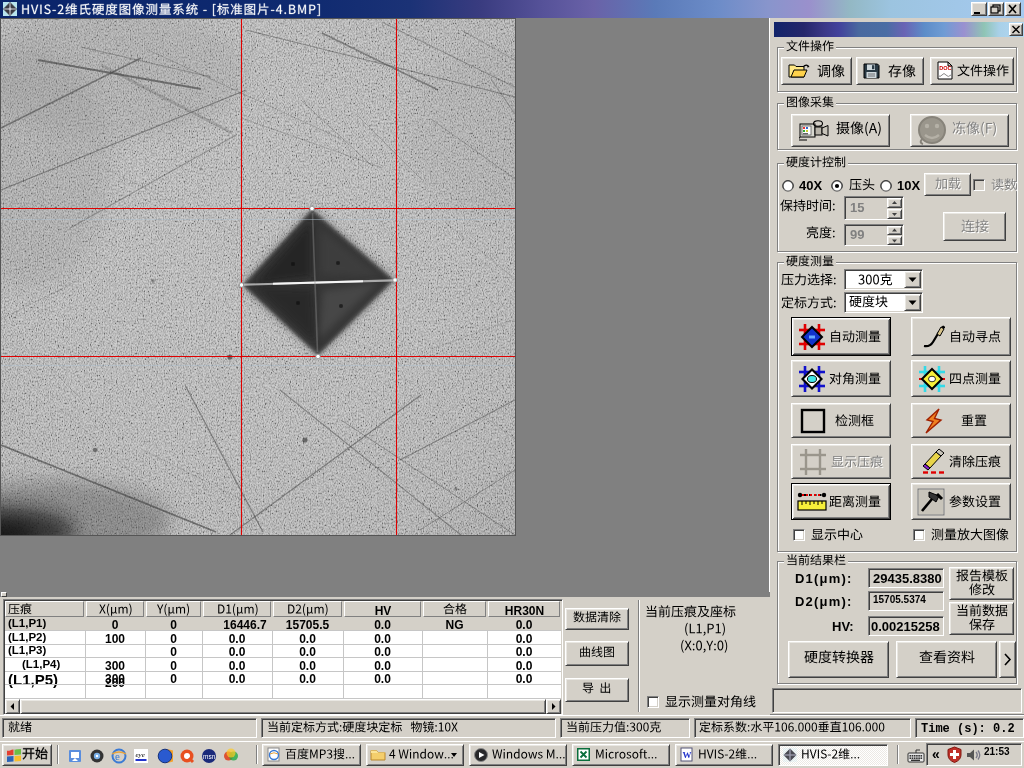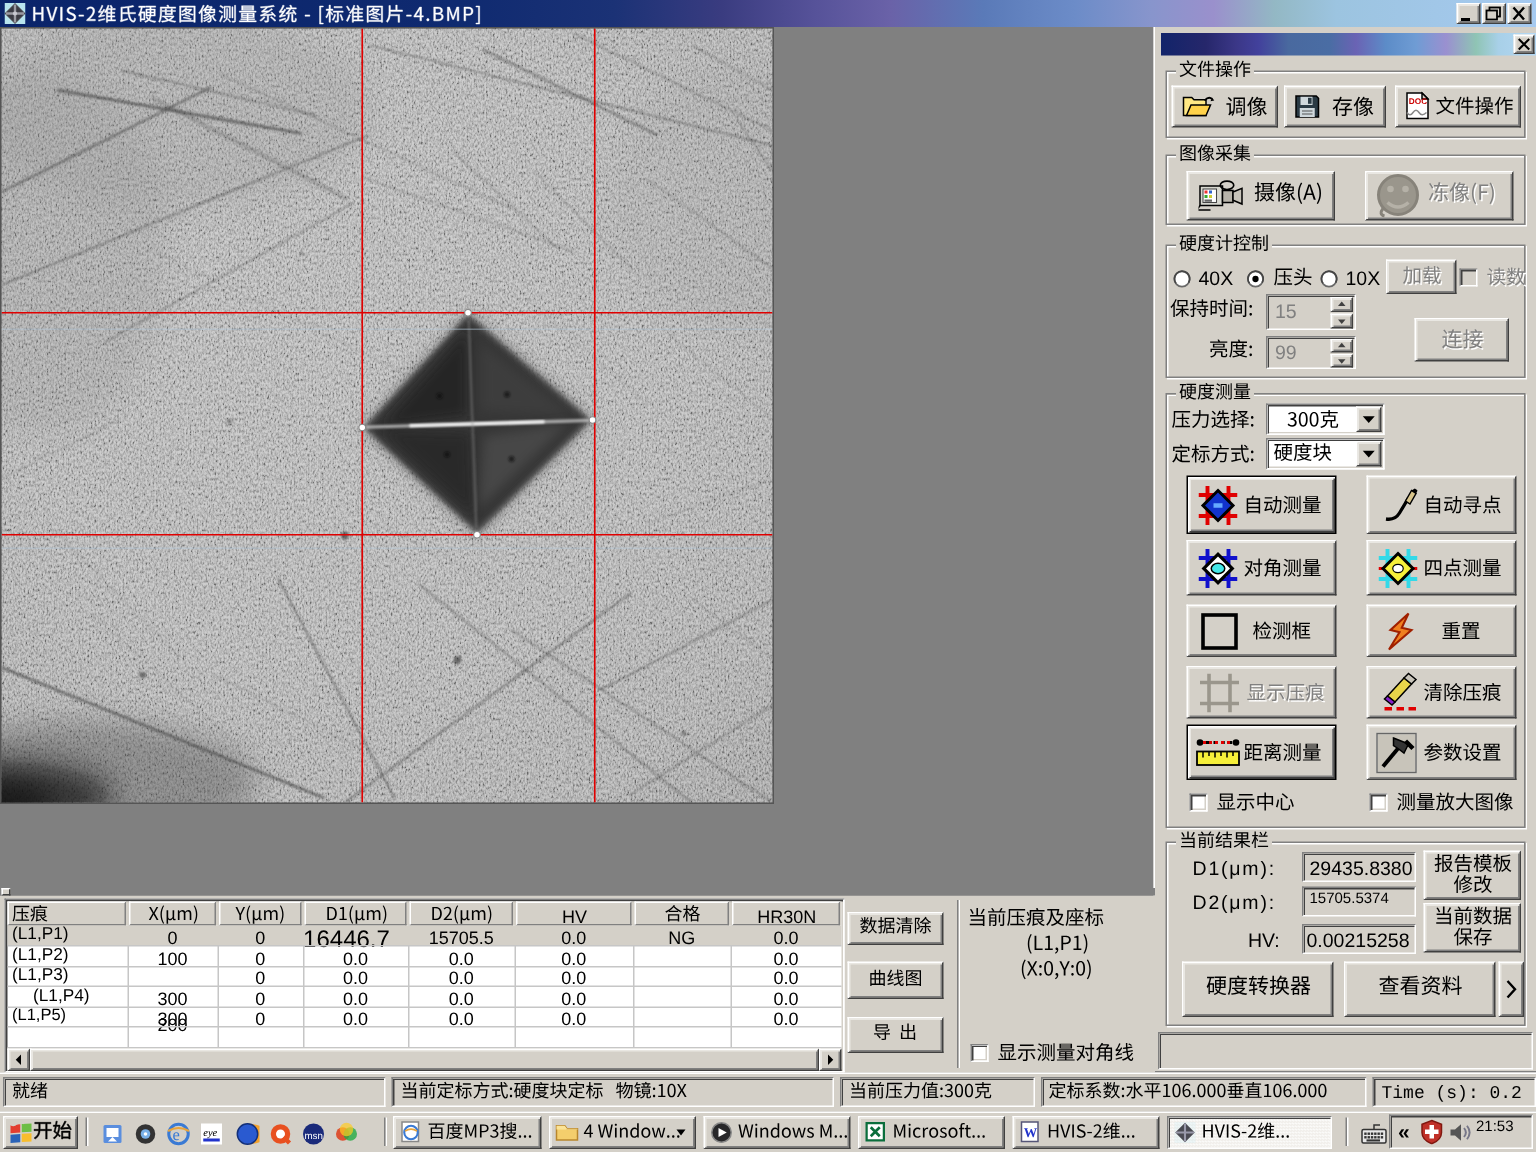--- a/index.html
+++ b/index.html
@@ -5,21 +5,21 @@
 font-family:"Liberation Sans",sans-serif;}
 #w{position:relative;width:1024px;height:768px}
 #w div, #w span{position:absolute}
 .btn{background:#d4d0c8;border:1px solid;border-color:#fff #404040 #404040 #fff;
 box-shadow:inset 1px 1px 0 #e9e7e2, inset -1px -1px 0 #808080;}
 .blk{border:1px solid #000;box-shadow:inset 1px 1px 0 #fff, inset -1px -1px 0 #404040, inset 2px 2px 0 #e9e7e2, inset -2px -2px 0 #808080;}
 .sunk{border:1px solid;border-color:#808080 #fff #fff #808080;
 box-shadow:inset 1px 1px 0 #404040, inset -1px -1px 0 #d4d0c8;}
 .grp{border:1px solid #808080;box-shadow:inset 1px 1px 0 #fff,1px 1px 0 #fff;}
 .etchv{border-left:1px solid #808080;border-right:1px solid #fff;}
-.lat{position:absolute;white-space:pre;}
+.lat{position:absolute;white-space:pre;font-weight:bold;}
 </style></head><body>
 <div id="w">
 <div style="left:0px;top:18px;width:770px;height:580px;background:#808080;"></div>
     <div style="left:769px;top:18px;width:255px;height:696px;background:#d4d0c8;border-left:1px solid #fff;"></div>
     <div style="left:0px;top:597px;width:770px;height:118px;background:#d4d0c8;"></div>
     <div style="left:0px;top:592px;width:770px;height:5px;background:#808080;"></div>
     <div style="left:1px;top:592px;width:6px;height:5px;background:#d4d0c8;border:1px solid #fff;border-right-color:#404040;border-bottom-color:#404040;"></div>
     <div style="left:0;top:0;width:1024px;height:18px;background:linear-gradient(90deg,#0a246a 0%,#0f2a70 30%,#1b3276 40%,#3a3c80 47%,#565299 53%,#6a62a8 58%,#5a7ab8 64%,#6c8cc8 70%,#8895cc 75%,#9a90cc 79%,#93b8c4 83%,#9cc4e0 87%,#a6caf0 100%);"></div>
     <svg style="position:absolute;left:3px;top:2px" width="14" height="14">
       <rect width="14" height="14" fill="#b8e4ee"></rect>
@@ -801,21 +801,21 @@
     <div style="left:145px;top:617px;width:1px;height:81px;background:#c6c6c6;"></div>
     <div style="left:202px;top:617px;width:1px;height:81px;background:#c6c6c6;"></div>
     <div style="left:272px;top:617px;width:1px;height:81px;background:#c6c6c6;"></div>
     <div style="left:343px;top:617px;width:1px;height:81px;background:#c6c6c6;"></div>
     <div style="left:422px;top:617px;width:1px;height:81px;background:#c6c6c6;"></div>
     <div style="left:487px;top:617px;width:1px;height:81px;background:#c6c6c6;"></div>
     <div style="left:5px;top:617px;width:556px;height:13px;background:#d4d0c8;"></div>
     <span class="lat" style="left:8px;top:617px;font-size:11.5px">(L1,P1)</span>
     <span class="lat" style="left:115px;top:618px;font-size:12px;transform:translateX(-50%)">0</span>
     <span class="lat" style="left:173.5px;top:618px;font-size:12px;transform:translateX(-50%)">0</span>
-    <span class="lat" style="left:231px;top:618px;font-size:16px;transform:translateX(-50%)">16446.7</span>
+    <span class="lat" style="left:245px;top:618px;font-size:12px;transform:translateX(-50%)">16446.7</span>
     <span class="lat" style="left:307.5px;top:618px;font-size:12px;transform:translateX(-50%)">15705.5</span>
     <span class="lat" style="left:382.5px;top:618px;font-size:12px;transform:translateX(-50%)">0.0</span>
     <span class="lat" style="left:454.5px;top:618px;font-size:12px;transform:translateX(-50%)">NG</span>
     <span class="lat" style="left:524px;top:618px;font-size:12px;transform:translateX(-50%)">0.0</span>
     <div style="left:5px;top:630px;width:556px;height:1px;background:#c6c6c6;"></div>
     <span class="lat" style="left:8px;top:630.6px;font-size:11.5px">(L1,P2)</span>
     <span class="lat" style="left:115px;top:631.6px;font-size:12px;transform:translateX(-50%)">100</span>
     <span class="lat" style="left:173.5px;top:631.6px;font-size:12px;transform:translateX(-50%)">0</span>
     <span class="lat" style="left:237px;top:631.6px;font-size:12px;transform:translateX(-50%)">0.0</span>
     <span class="lat" style="left:307.5px;top:631.6px;font-size:12px;transform:translateX(-50%)">0.0</span>
@@ -831,21 +831,21 @@
     <span class="lat" style="left:524px;top:645.2px;font-size:12px;transform:translateX(-50%)">0.0</span>
     <div style="left:5px;top:657.2px;width:556px;height:1px;background:#c6c6c6;"></div>
     <span class="lat" style="left:22px;top:657.8px;font-size:11.5px">(L1,P4)</span>
     <span class="lat" style="left:115px;top:658.8px;font-size:12px;transform:translateX(-50%)">300</span>
     <span class="lat" style="left:173.5px;top:658.8px;font-size:12px;transform:translateX(-50%)">0</span>
     <span class="lat" style="left:237px;top:658.8px;font-size:12px;transform:translateX(-50%)">0.0</span>
     <span class="lat" style="left:307.5px;top:658.8px;font-size:12px;transform:translateX(-50%)">0.0</span>
     <span class="lat" style="left:382.5px;top:658.8px;font-size:12px;transform:translateX(-50%)">0.0</span>
     <span class="lat" style="left:524px;top:658.8px;font-size:12px;transform:translateX(-50%)">0.0</span>
     <div style="left:5px;top:670.8px;width:556px;height:1px;background:#c6c6c6;"></div>
-    <span class="lat" style="left:8px;top:671.4px;font-size:11px">(L1,P5)</span>
+    <span class="lat" style="left:8px;top:671.4px;font-size:15px">(L1,P5)</span>
     <span class="lat" style="left:115px;top:672.4px;font-size:12px;transform:translateX(-50%)">300</span>
     <span class="lat" style="left:173.5px;top:672.4px;font-size:12px;transform:translateX(-50%)">0</span>
     <span class="lat" style="left:237px;top:672.4px;font-size:12px;transform:translateX(-50%)">0.0</span>
     <span class="lat" style="left:307.5px;top:672.4px;font-size:12px;transform:translateX(-50%)">0.0</span>
     <span class="lat" style="left:382.5px;top:672.4px;font-size:12px;transform:translateX(-50%)">0.0</span>
     <span class="lat" style="left:524px;top:672.4px;font-size:12px;transform:translateX(-50%)">0.0</span>
     <div style="left:5px;top:684.4px;width:556px;height:1px;background:#c6c6c6;"></div>
     <div style="left:5px;top:698px;width:556px;height:1px;background:#c6c6c6;"></div>
     <div style="left:5px;top:699px;width:556px;height:15px;background:#d4d0c8;"></div>
     <div class="btn" style="left:5px;top:699px;width:15px;height:15px;"></div>

